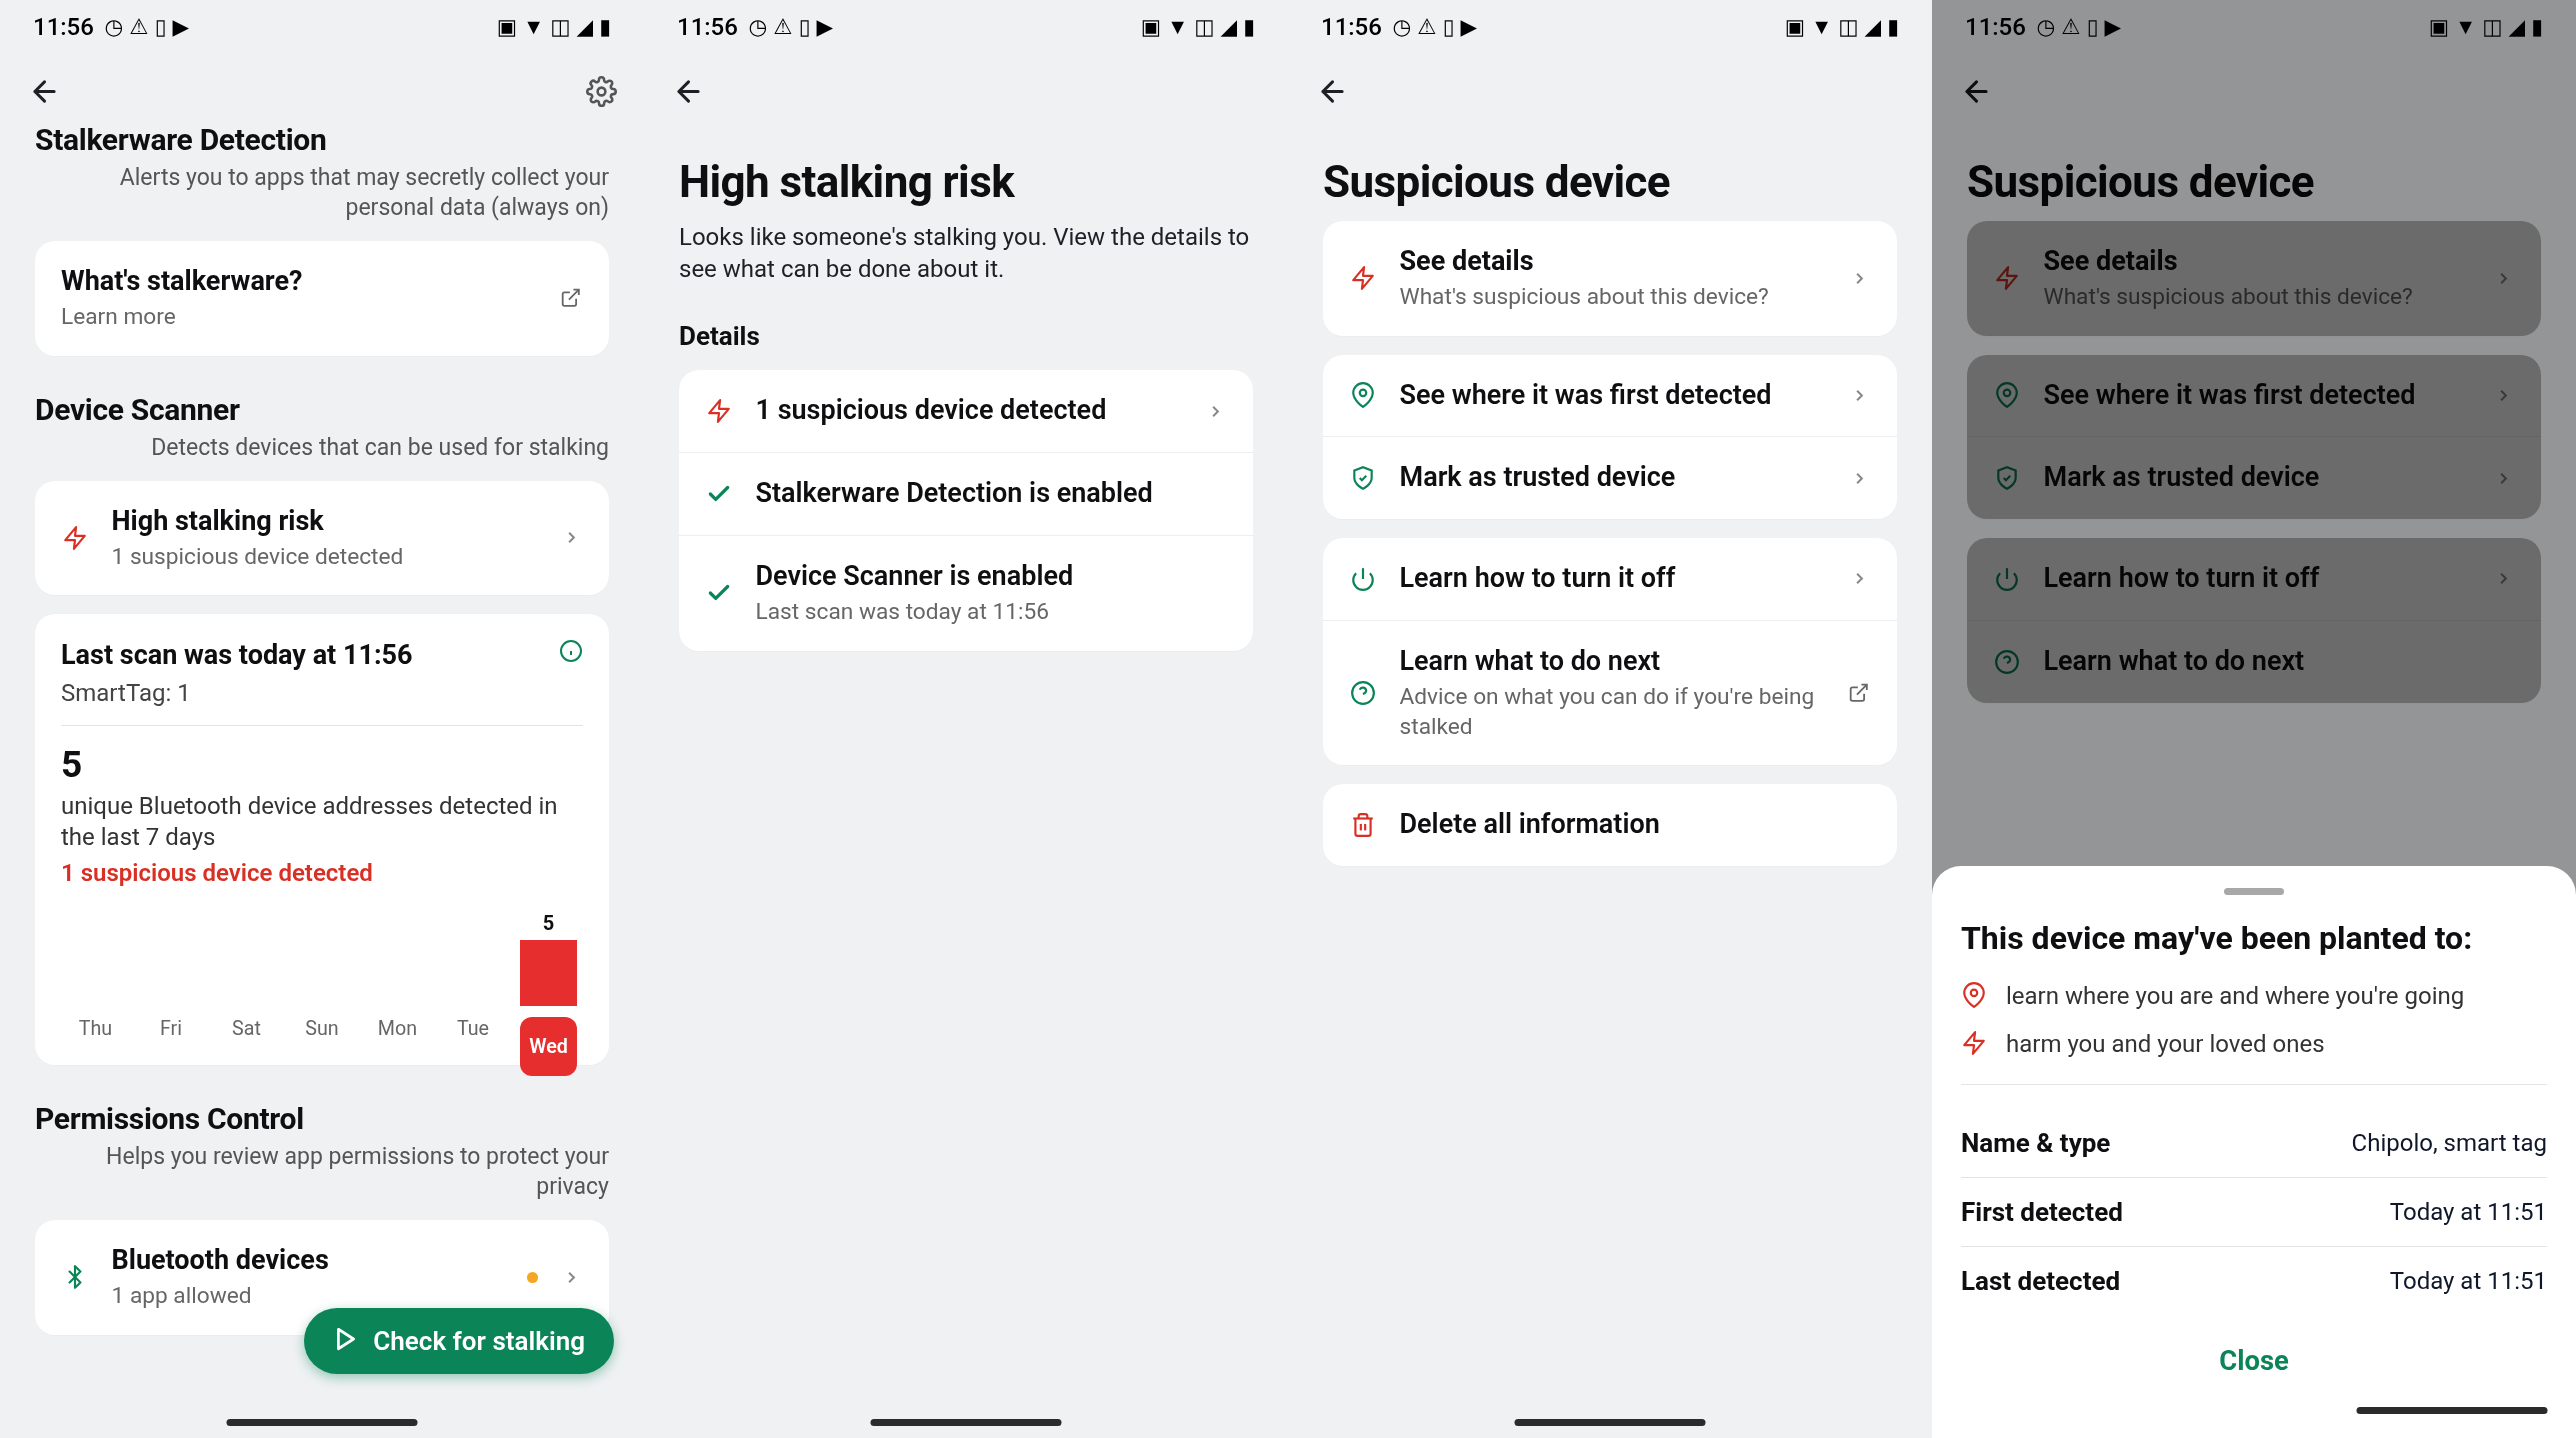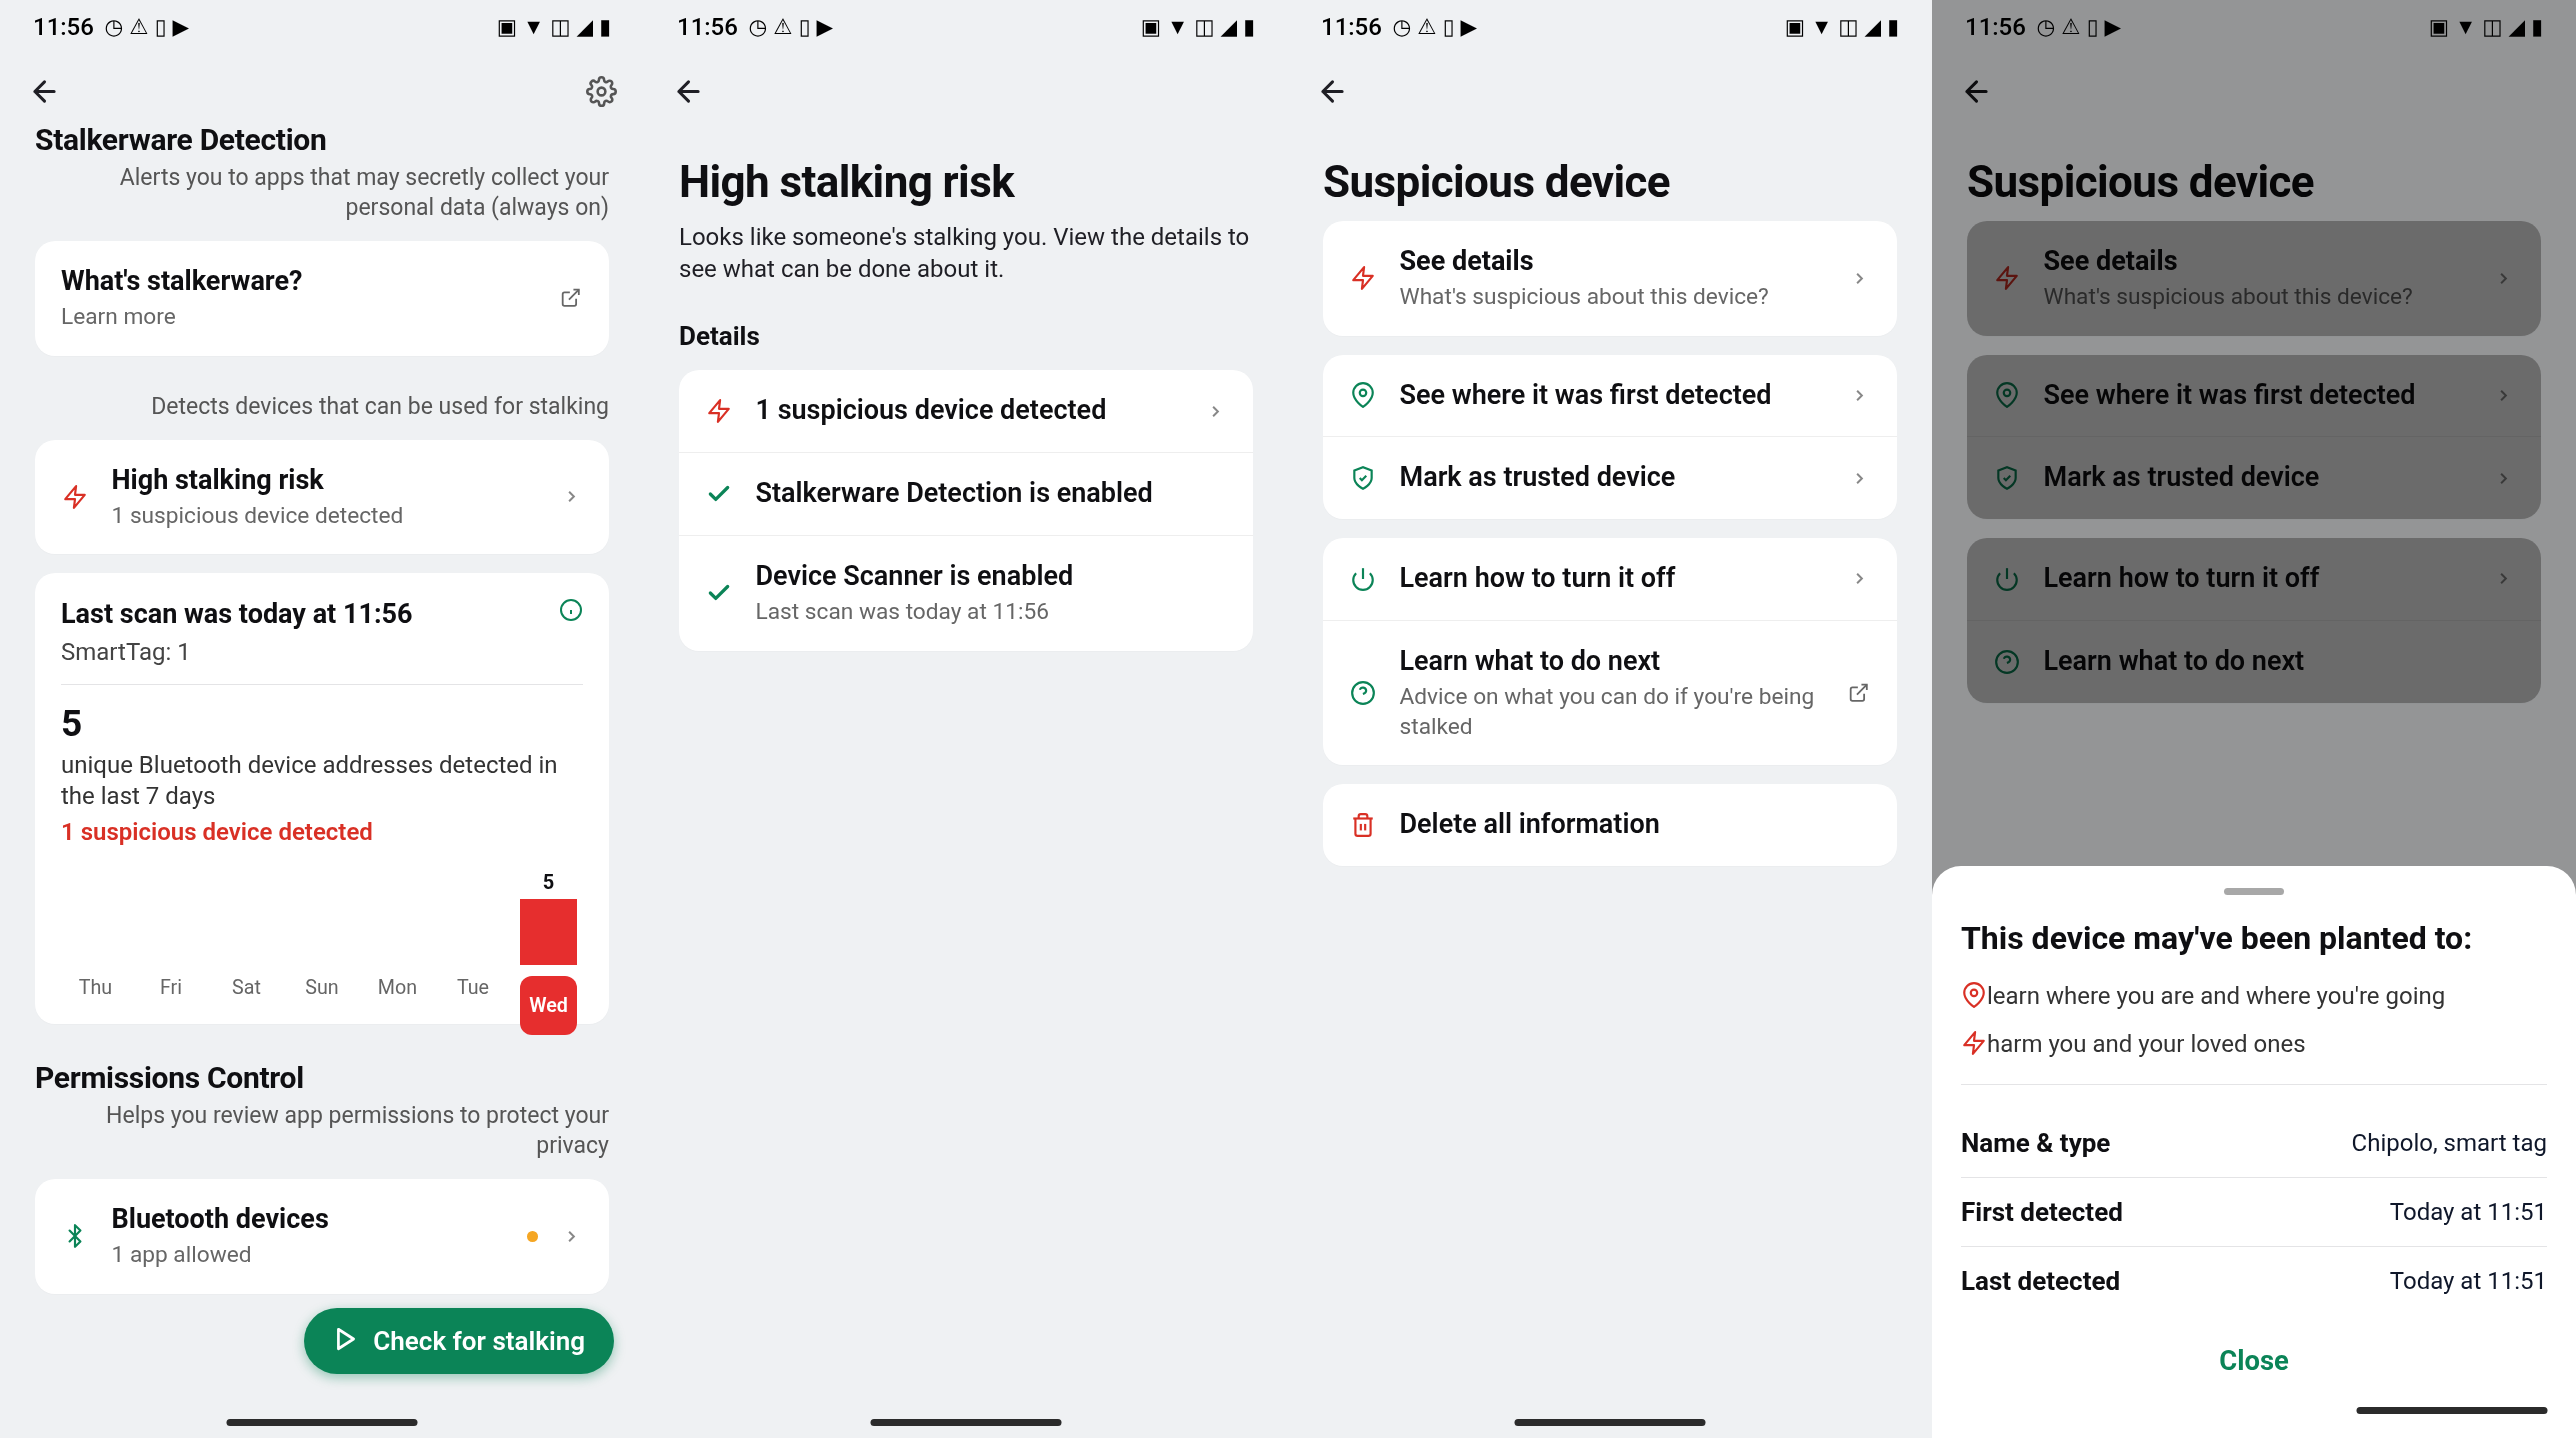--- a/index.html
+++ b/index.html
@@ -282,20 +282,21 @@
   }
   .sheet-title {
     font-size: 32px;
     font-weight: 700;
     color: #0f0f12;
     margin-bottom: 24px;
     line-height: 1.2;
   }
   .bullet {
     display: flex;
+    gap: 19px;
     align-items: flex-start;
     margin-bottom: 16.7px;
   }
   .bullet-icon {
     width: 26px;
     height: 26px;
     flex-shrink: 0;
     margin-top: 1.2px;
   }
   .bullet-text {
@@ -388,20 +389,21 @@
                 <path d="M18 13v6a2 2 0 0 1-2 2H5a2 2 0 0 1-2-2V8a2 2 0 0 1 2-2h6"></path>
                 <polyline points="15 3 21 3 21 9"></polyline>
                 <line x1="10" y1="14" x2="21" y2="3"></line>
               </svg>
           </div>
         </div>
       </div>
     </div>
 
     <div class="card-section">
+      <div class="section-title">Device Scanner</div>
       <div class="section-desc">Detects devices that can be used for stalking</div>
       <div class="card">
         <div class="list-item hasicon">
           <div class="li-icon">
             <svg width="26" height="26" viewBox="0 0 24 24" fill="none" stroke="#d93025" stroke-width="2" stroke-linejoin="round">
                 <polygon points="13 2 3 14 12 14 11 22 21 10 12 10 13 2"></polygon>
               </svg>
           </div>
           <div class="li-body">
             <div class="li-title">High stalking risk</div>

